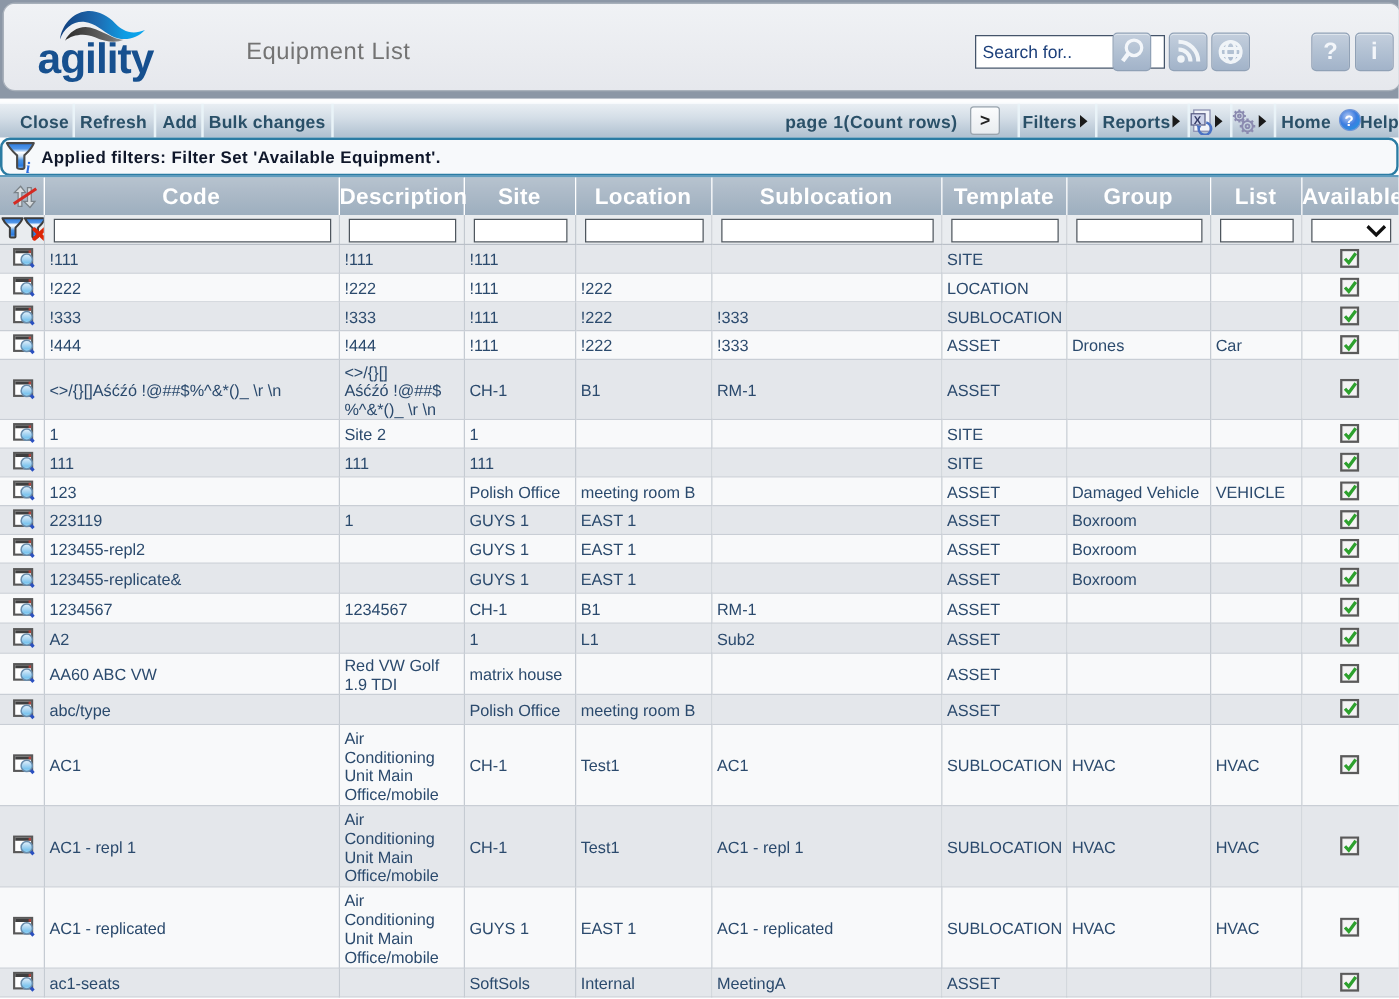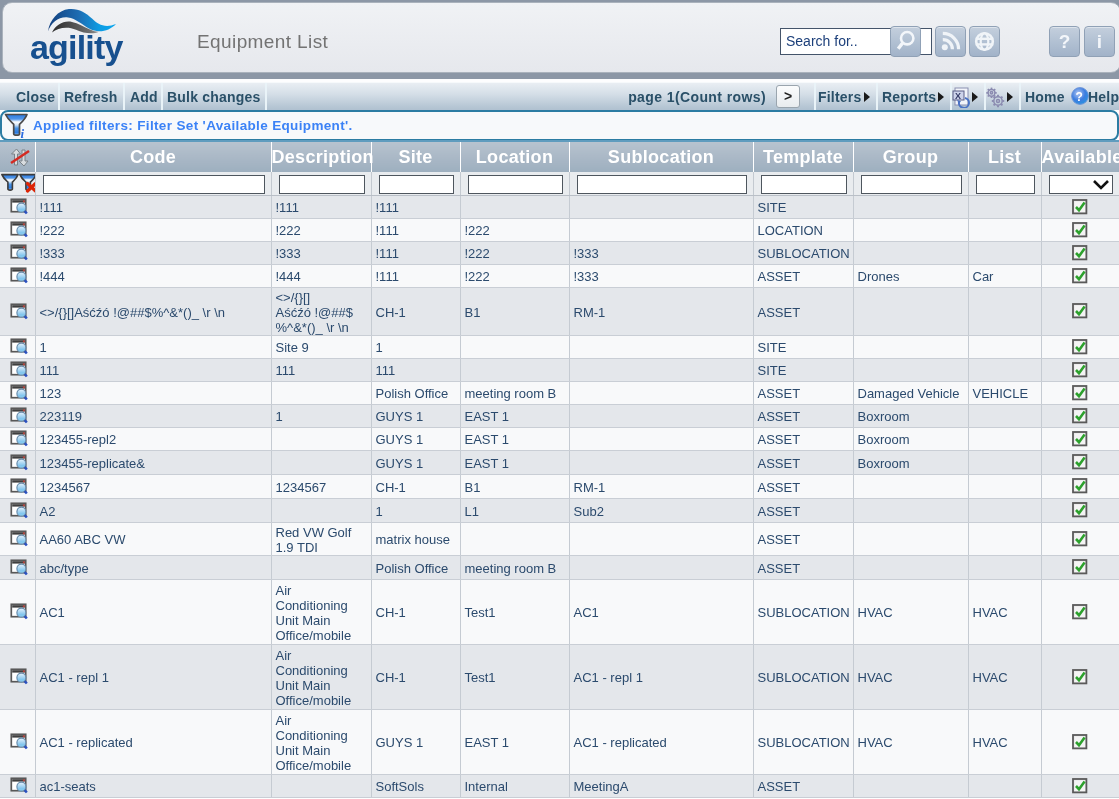--- a/index.html
+++ b/index.html
@@ -33,21 +33,21 @@
 .arr { display:inline-block; width:0; height:0; border-left:6px solid #1a1a1a;
   border-top:5px solid transparent; border-bottom:5px solid transparent; }
 #pagerbtn { position:absolute; left:776px; top:2px; width:24px; height:23px;
   background:linear-gradient(180deg,#fbfcfd,#e8ecef); border:1px solid #9aa5ae; border-radius:3px;
   text-align:center; font-weight:bold; color:#222; font-size:14px; line-height:21px; }
 
 
 #appliedwrap { position:absolute; left:0; top:110px; width:1119px; height:32px; background:#fff; }
 #appliedbox { position:absolute; left:0px; top:0px; width:1119px; height:31px;
   background:#f7f9fb; border:2px solid #2b7ca3; border-radius:8px; }
-#appliedtext { position:absolute; left:33px; top:8px; font-weight:bold; font-size:13.5px; color:#3b82f6; letter-spacing:0.35px; }
+#appliedtext { position:absolute; left:33px; top:8px; font-weight:bold; font-size:13.5px; color:#0f172a; letter-spacing:0.35px; }
 
 
 table { position:absolute; left:0; top:142px; width:1119px; border-collapse:collapse; table-layout:fixed; }
 th { background:linear-gradient(180deg,#b7c3cf 0%,#aab8c6 50%,#9dafbf 100%);
   color:#fff; font-size:18px; font-weight:bold; letter-spacing:0.3px;
   border-right:1px solid #fff; height:30px; text-align:center; vertical-align:middle; }
 tr.filterrow td { background:#e9ecef; height:23px; border-right:1px solid #c3c9d0; border-bottom:1px solid #b9bfc7; vertical-align:middle; }
 .finput { display:block; margin:0 auto; width:calc(100% - 7px); height:19px; background:#fff; border:1px solid #4e565e; }
 td { font-size:13px; color:#2b4a6d; vertical-align:middle; padding:2px 2px 0 4px;
   border-right:1px solid #c5cbd2; border-bottom:1px solid #c9ced5; overflow:hidden; }
@@ -478,21 +478,21 @@
                 </linearGradient>
               </defs>
               <rect x="1.3" y="1.3" width="14.4" height="12.4" fill="#fff" stroke="#585858" stroke-width="1.7"></rect>
               <rect x="2.2" y="2.2" width="12.6" height="2.4" fill="#3f3f3f"></rect>
               <rect x="12.9" y="2.3" width="1.9" height="2" fill="#b5403a"></rect>
               <circle cx="11.4" cy="9.7" r="4.5" fill="url(#lens)" stroke="#688cac" stroke-width="1.2"></circle>
               <line x1="14.7" y1="13.1" x2="16.8" y2="15.5" stroke="#2a50c0" stroke-width="2.5"></line>
             </svg>
           </td>
       <td>1</td>
-      <td class="desc">Site 9</td>
+      <td class="desc">Site 2</td>
       <td>1</td>
       <td></td>
       <td></td>
       <td>SITE</td>
       <td></td>
       <td></td>
       <td class="avail">
             <svg width="16" height="16" viewBox="0 0 16 16">
               <rect x="1" y="1" width="13.4" height="13.4" fill="#e8e8e8" stroke="#5a5a5a" stroke-width="1.8"></rect>
               <rect x="2.6" y="2.6" width="10.4" height="10.4" fill="#f4f4f4"></rect>

